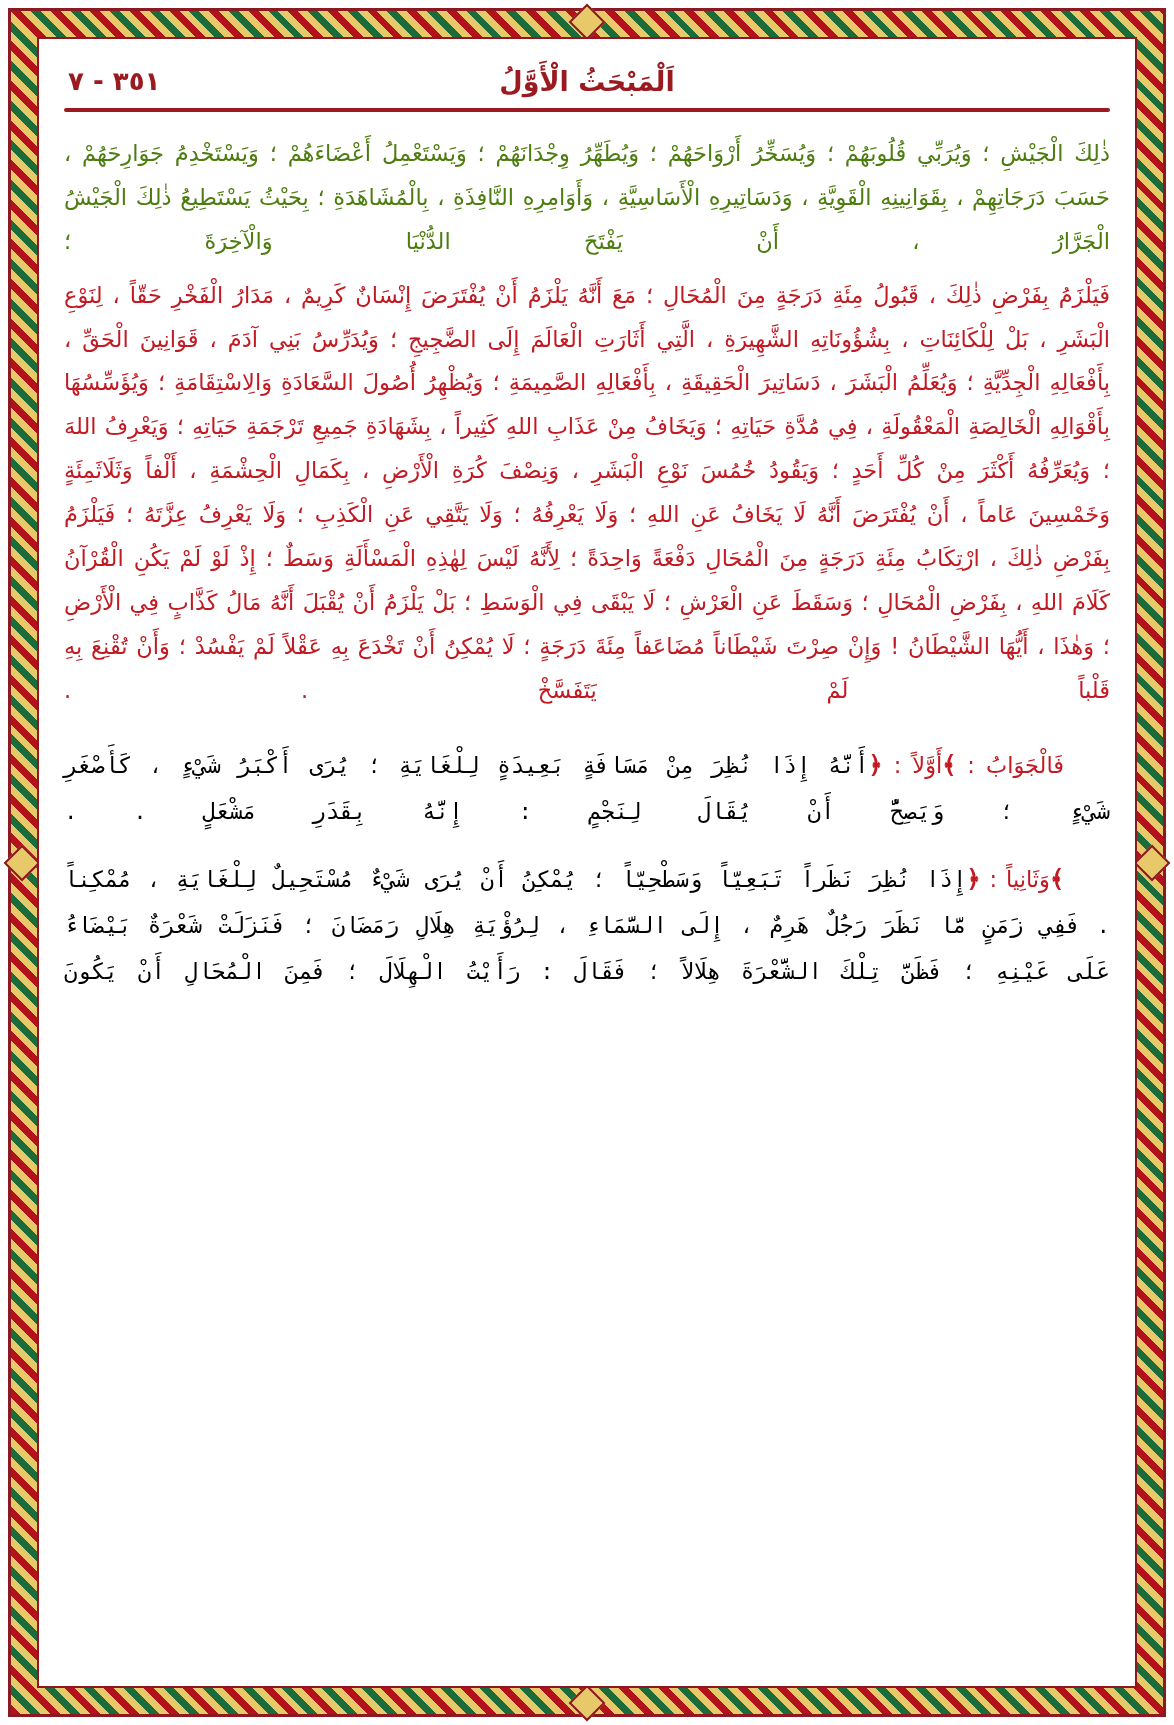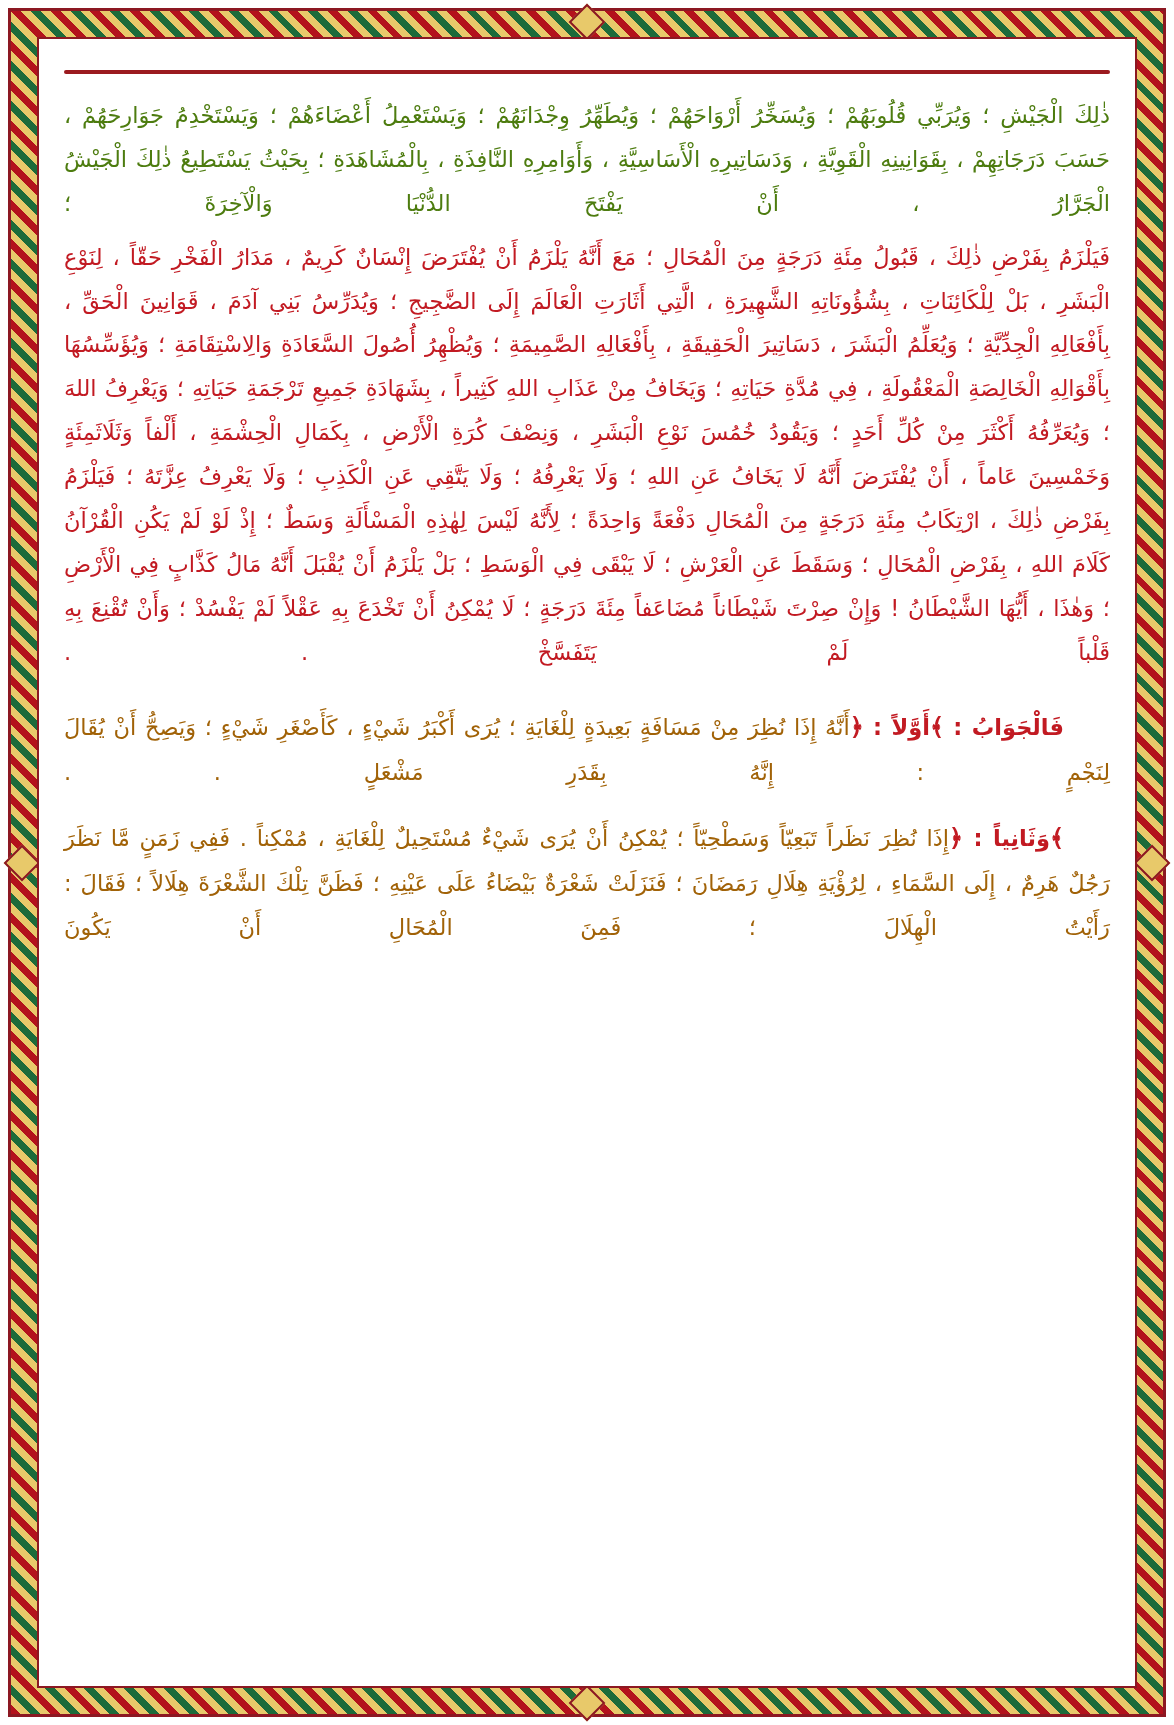--- a/index.html
+++ b/index.html
@@ -117,22 +117,22 @@
     text-align-last: justify;
     direction: rtl;
     margin: 0 4px 10px 4px;
     line-height: 1.95;
     font-size: 22.5px;
     word-spacing: 1px;
   }
   .para.black { color: #4d7c0f; }
   .para.red   { color: #c21a22; font-weight: normal; }
 
-  .blk { color: #a16207; }
-  .rd  { color: #c21a22; font-weight: bold; }
+  .blk { color: #000000; font-family: Liberation Mono, monospace; }
+  .rd  { color: #c21a22; font-weight: normal; }
 
   .spacer-sm { height: 10px; }
   .bracket {
     color: #c21a22;
     font-weight: bold;
     font-size: 24px;
   }
   .para.mixed {
     color: #141414;
   }
@@ -148,20 +148,26 @@
   <div class="border-outer">
     <div class="orn top"></div>
     <div class="orn bottom"></div>
     <div class="orn left"></div>
     <div class="orn right"></div>
     <div class="border-inner-white"></div>
   </div>
 
   <div class="content">
 
+    <div class="header-wrap">
+      <div class="header-row">
+        <div class="page-number">٣٥١ - ٧</div>
+        <div class="chapter-title">اَلْمَبْحَثُ الْأَوَّلُ</div>
+      </div>
+    </div>
 
     <div class="header-rule"></div>
 
     <div class="para black">ذٰلِكَ الْجَيْشِ ؛ وَيُرَبِّي قُلُوبَهُمْ ؛ وَيُسَخِّرُ أَرْوَاحَهُمْ ؛ وَيُطَهِّرُ وِجْدَانَهُمْ ؛ وَيَسْتَعْمِلُ أَعْضَاءَهُمْ ؛ وَيَسْتَخْدِمُ جَوَارِحَهُمْ ، حَسَبَ دَرَجَاتِهِمْ ، بِقَوَانِينِهِ الْقَوِيَّةِ ، وَدَسَاتِيرِهِ الْأَسَاسِيَّةِ ، وَأَوَامِرِهِ النَّافِذَةِ ، بِالْمُشَاهَدَةِ ؛ بِحَيْثُ يَسْتَطِيعُ ذٰلِكَ الْجَيْشُ الْجَرَّارُ ، أَنْ يَفْتَحَ الدُّنْيَا وَالْآخِرَةَ ؛</div>
 
     <div class="para red">فَيَلْزَمُ بِفَرْضِ ذٰلِكَ ، قَبُولُ مِئَةِ دَرَجَةٍ مِنَ الْمُحَالِ ؛ مَعَ أَنَّهُ يَلْزَمُ أَنْ يُفْتَرَضَ إِنْسَانٌ كَرِيمٌ ، مَدَارُ الْفَخْرِ حَقّاً ، لِنَوْعِ الْبَشَرِ ، بَلْ لِلْكَائِنَاتِ ، بِشُؤُونَاتِهِ الشَّهِيرَةِ ، الَّتِي أَثَارَتِ الْعَالَمَ إِلَى الضَّجِيجِ ؛ وَيُدَرِّسُ بَنِي آدَمَ ، قَوَانِينَ الْحَقِّ ، بِأَفْعَالِهِ الْجِدِّيَّةِ ؛ وَيُعَلِّمُ الْبَشَرَ ، دَسَاتِيرَ الْحَقِيقَةِ ، بِأَفْعَالِهِ الصَّمِيمَةِ ؛ وَيُظْهِرُ أُصُولَ السَّعَادَةِ وَالِاسْتِقَامَةِ ؛ وَيُؤَسِّسُهَا بِأَقْوَالِهِ الْخَالِصَةِ الْمَعْقُولَةِ ، فِي مُدَّةِ حَيَاتِهِ ؛ وَيَخَافُ مِنْ عَذَابِ اللهِ كَثِيراً ، بِشَهَادَةِ جَمِيعِ تَرْجَمَةِ حَيَاتِهِ ؛ وَيَعْرِفُ اللهَ ؛ وَيُعَرِّفُهُ أَكْثَرَ مِنْ كُلِّ أَحَدٍ ؛ وَيَقُودُ خُمُسَ نَوْعِ الْبَشَرِ ، وَنِصْفَ كُرَةِ الْأَرْضِ ، بِكَمَالِ الْحِشْمَةِ ، أَلْفاً وَثَلَاثَمِئَةٍ وَخَمْسِينَ عَاماً ، أَنْ يُفْتَرَضَ أَنَّهُ لَا يَخَافُ عَنِ اللهِ ؛ وَلَا يَعْرِفُهُ ؛ وَلَا يَتَّقِي عَنِ الْكَذِبِ ؛ وَلَا يَعْرِفُ عِزَّتَهُ ؛ فَيَلْزَمُ بِفَرْضِ ذٰلِكَ ، ارْتِكَابُ مِئَةِ دَرَجَةٍ مِنَ الْمُحَالِ دَفْعَةً وَاحِدَةً ؛ لِأَنَّهُ لَيْسَ لِهٰذِهِ الْمَسْأَلَةِ وَسَطٌ ؛ إِذْ لَوْ لَمْ يَكُنِ الْقُرْآنُ كَلَامَ اللهِ ، بِفَرْضِ الْمُحَالِ ؛ وَسَقَطَ عَنِ الْعَرْشِ ؛ لَا يَبْقَى فِي الْوَسَطِ ؛ بَلْ يَلْزَمُ أَنْ يُقْبَلَ أَنَّهُ مَالُ كَذَّابٍ فِي الْأَرْضِ ؛ وَهٰذَا ، أَيُّهَا الشَّيْطَانُ ! وَإِنْ صِرْتَ شَيْطَاناً مُضَاعَفاً مِئَةَ دَرَجَةٍ ؛ لَا يُمْكِنُ أَنْ تَخْدَعَ بِهِ عَقْلاً لَمْ يَفْسُدْ ؛ وَأَنْ تُقْنِعَ بِهِ قَلْباً لَمْ يَتَفَسَّخْ . .</div>
 
     <div class="spacer-sm"></div>
 
 

